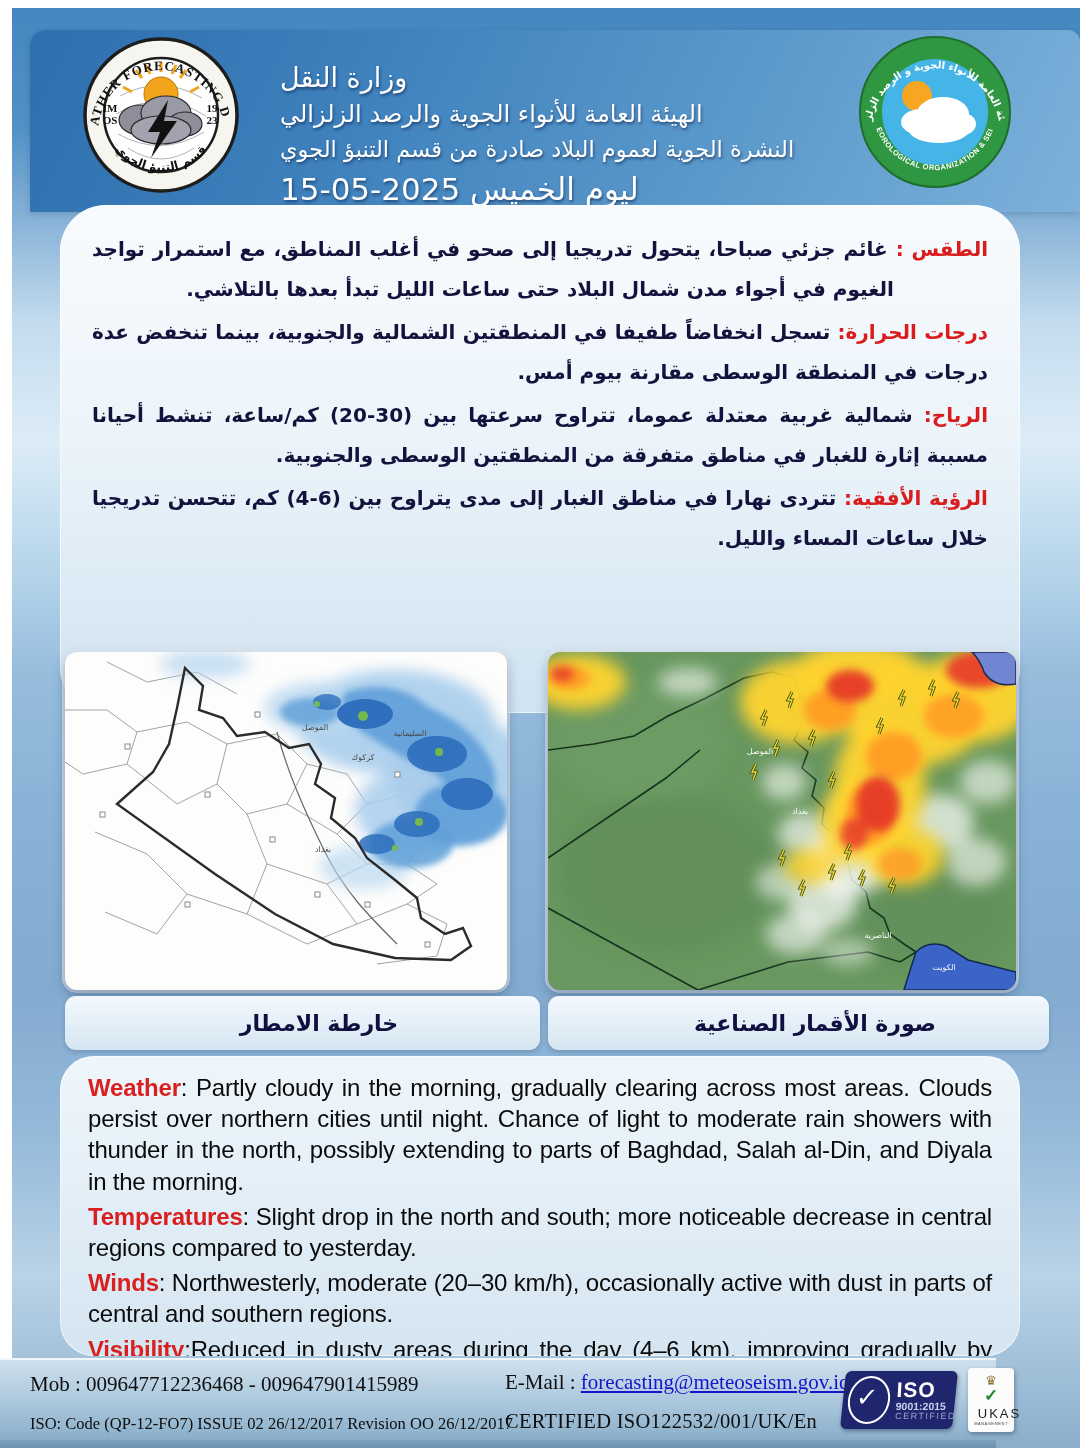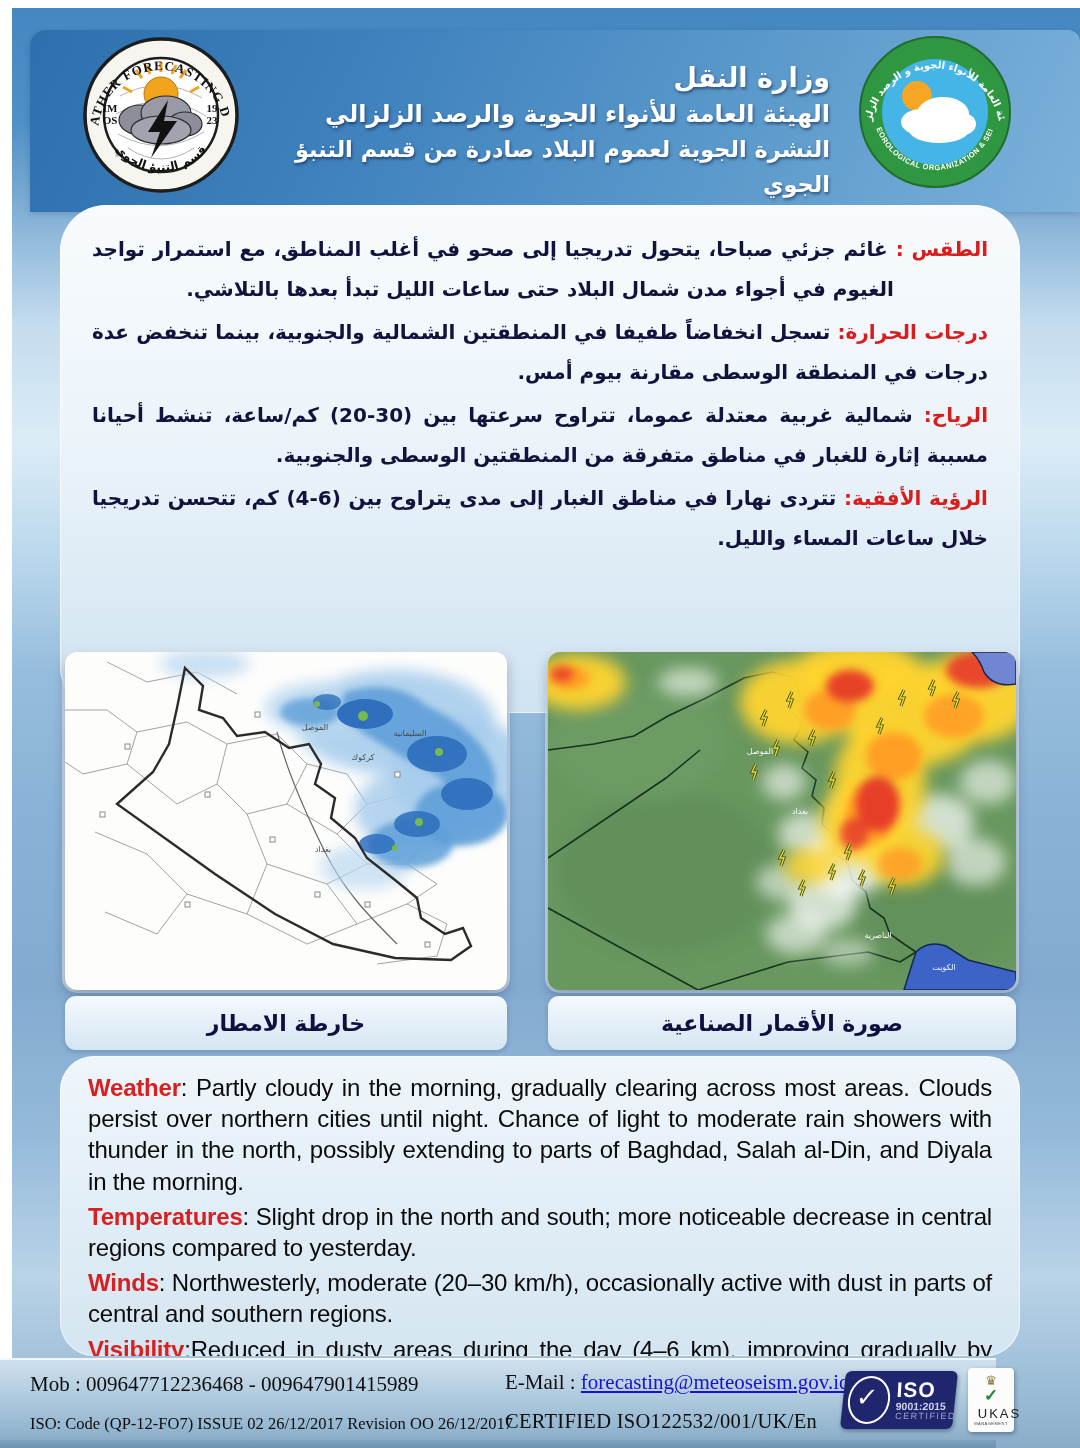--- a/index.html
+++ b/index.html
@@ -8,22 +8,22 @@
   .page{position:absolute;left:12px;top:8px;width:1068px;height:1440px;
     background:linear-gradient(180deg,#4587c0 0%,#4f90c6 8%,#79a9d2 13%,
       #c4dcee 22%,#dcecf7 30%,#bad8ec 38%,#97bddd 46%,#88b2d6 56%,
       #83abd0 68%,#94b9d9 78%,#b9d3e7 88%,#9bbcd6 96%,#8badc9 100%);}
   
   .header{position:absolute;left:18px;top:22px;right:0;height:182px;
     border-radius:16px 12px 0 0;
     background:linear-gradient(115deg,#2e6fad 0%,#3d80bc 30%,#5e9ccd 70%,#7db1da 100%);
     box-shadow:0 2px 6px rgba(20,40,80,.18);}
   .logo{position:absolute;}
-  .title-block{position:absolute;left:250px;right:250px;top:30px;text-align:right;
-    color:#fff;font-weight:bold;direction:rtl;
+  .title-block{position:absolute;left:250px;right:250px;top:30px;text-align:left;
+    color:#fff;font-weight:normal;direction:rtl;
     text-shadow:1px 2px 3px rgba(8,22,58,.55);}
   .t1{font-size:27px;line-height:1.35;}
   .t2{font-size:24px;line-height:1.5;}
   .t3{font-size:22.5px;line-height:1.55;}
   .t4{font-size:31px;line-height:1.45;letter-spacing:.5px;}
   
   .ar-panel{position:absolute;left:48px;top:197px;width:960px;height:508px;
     border-radius:46px;box-sizing:border-box;padding:24px 32px 18px 32px;
     background:linear-gradient(180deg,#f8fbfd 0%,#ecf4fa 45%,#cfe3f1 100%);
     box-shadow:inset 0 0 0 1px rgba(255,255,255,.6);}
@@ -34,21 +34,21 @@
   
   .map{position:absolute;border-radius:12px;overflow:hidden;
     box-shadow:0 5px 12px rgba(15,35,75,.35),0 0 0 3px rgba(225,233,241,.75);}
   .map svg{display:block;}
   .map-rain{left:53px;top:644px;width:442px;height:338px;}
   .map-sat{left:536px;top:644px;width:468px;height:338px;}
   .pill{position:absolute;top:988px;height:54px;border-radius:11px;
     background:linear-gradient(180deg,#f4f9fd 0%,#e3eef7 55%,#d5e6f2 100%);
     box-shadow:0 2px 5px rgba(20,40,80,.22);
     display:flex;align-items:center;justify-content:center;
-    font-size:22px;font-weight:bold;color:#101040;direction:rtl;}
+    font-size:22px;font-weight:bold;color:#101040;direction:rtl;padding-left:33px;}
   .pill-rain{left:53px;width:442px;}
   .pill-sat{left:536px;width:468px;}
   
   .en-panel{position:absolute;left:48px;top:1048px;width:960px;height:300px;
     border-radius:34px;box-sizing:border-box;padding:16px 28px;overflow:hidden;
     background:linear-gradient(180deg,#eff6fb 0%,#e2eef7 50%,#d4e5f1 100%);
     box-shadow:inset 0 0 0 1px rgba(255,255,255,.6);}
   .en-panel p{margin:0 0 4px 0;font-family:"Liberation Sans",sans-serif;
     font-size:24px;color:#0b0b0b;line-height:1.3;text-align:justify;
     letter-spacing:-0.2px;}

